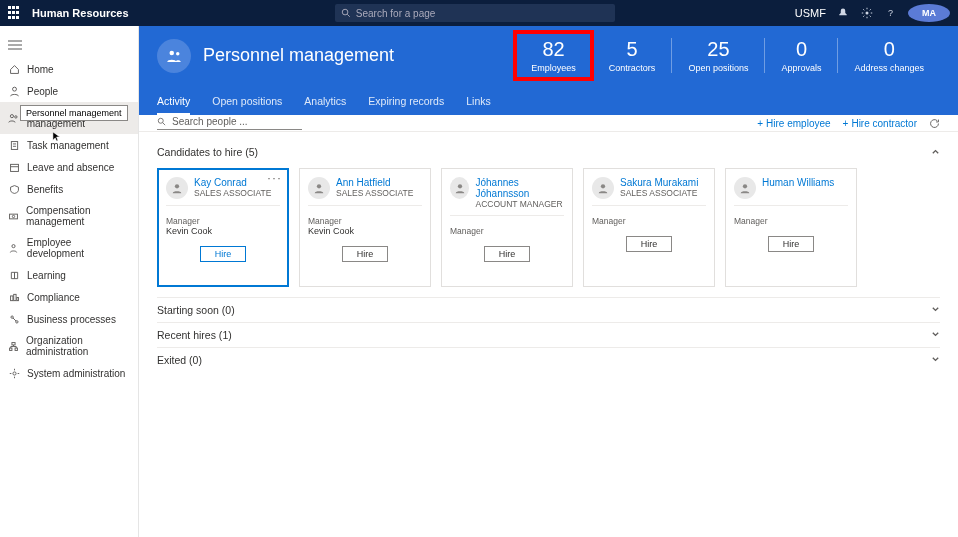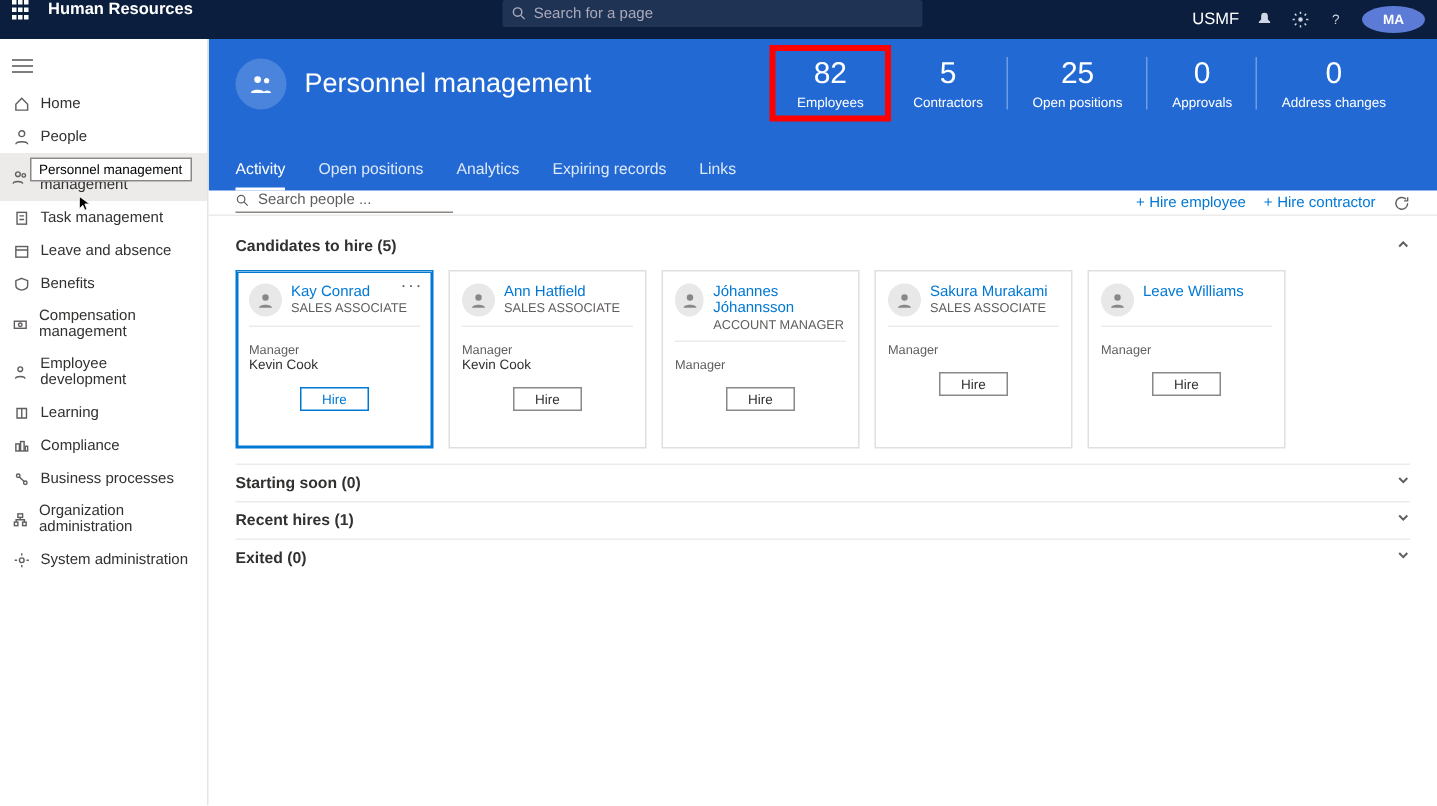--- a/index.html
+++ b/index.html
@@ -1,19 +1,19 @@
 <!DOCTYPE html>
 <html><head>
 <meta charset="utf-8">
 <style>
 * { margin: 0; padding: 0; box-sizing: border-box; font-family: "Segoe UI", -apple-system, sans-serif; }
 body { width: 958px; height: 537px; overflow: hidden; background: #fff; }
 
 
-.topbar { height: 26px; background: #0b1e3d; color: #fff; display: flex; padding: 0 8px; font-size: 11px; }
+.topbar { height: 26px; background: #0b1e3d; color: #fff; display: flex; align-items: center; padding: 0 8px; font-size: 11px; }
 .topbar .waffle { width: 14px; height: 14px; margin-right: 10px; display: flex; flex-wrap: wrap; gap: 1px; }
 .topbar .waffle span { width: 3px; height: 3px; background: #fff; }
 .topbar .title { font-weight: 600; }
 .topbar .spacer { flex: 1; }
 .topbar .search { width: 280px; height: 18px; background: #1f3355; border-radius: 2px; display: flex; align-items: center; padding: 0 6px; color: #aab; font-size: 10px; margin-right: 180px; }
 .topbar .search svg { width: 10px; height: 10px; margin-right: 5px; fill: #aab; }
 .topbar .right { display: flex; align-items: center; gap: 10px; }
 .topbar .right .glyph { width: 14px; height: 14px; display: inline-flex; align-items: center; justify-content: center; }
 .topbar .right svg { width: 12px; height: 12px; fill: #cfd6e4; }
 .topbar .avatar { width: 42px; height: 18px; border-radius: 50%; background: #5b7bd6; display: flex; align-items: center; justify-content: center; font-size: 9px; font-weight: 600; }
@@ -38,33 +38,33 @@
 .hero-icon { width: 34px; height: 34px; border-radius: 50%; background: #4b84dd; display: flex; align-items: center; justify-content: center; margin-right: 12px; }
 .hero-icon svg { width: 18px; height: 18px; fill: #fff; }
 .hero h1 { font-size: 18px; font-weight: 400; flex: 1; }
 .stats { display: flex; align-items: center; }
 .stat { text-align: center; padding: 0 16px; border-left: 1px solid rgba(255,255,255,0.35); }
 .stat:first-child { border-left: none; }
 .stat .num { font-size: 20px; font-weight: 300; }
 .stat .lbl { font-size: 9px; margin-top: 2px; }
 .stat.highlight { position: relative; }
 .stat.highlight::after { content: ""; position: absolute; border: 4px solid #ff0000; top: -8px; left: -2px; right: -2px; bottom: -8px; pointer-events: none; }
-.tabs { display: flex; gap: 22px; margin-top: 34px; font-size: 10.5px; }
+.tabs { display: flex; gap: 22px; margin-top: 22px; font-size: 10.5px; }
 .tab { padding-bottom: 6px; cursor: pointer; color: rgba(255,255,255,0.85); }
 .tab.active { border-bottom: 2px solid #fff; color: #fff; }
 
 .toolbar { display: flex; align-items: center; padding: 1px 18px; border-bottom: 1px solid #edebe9; }
 .toolbar .search-people { display: flex; align-items: center; border-bottom: 1px solid #8a8886; width: 145px; font-size: 10px; color: #605e5c; padding-bottom: 2px; }
 .toolbar .search-people svg { width: 10px; height: 10px; margin-right: 5px; fill: #605e5c; }
 .toolbar .spacer { flex: 1; }
 .toolbar .action { color: #0078d4; font-size: 10px; margin-left: 12px; cursor: pointer; display: flex; align-items: center; gap: 3px; }
 .toolbar .refresh svg { width: 11px; height: 11px; stroke: #605e5c; fill: none; }
 
 .section { padding: 8px 18px; }
-.sec-head { font-size: 10.5px; color: #323130; padding: 6px 0; cursor: pointer; display: flex; align-items: flex-start; border-top: 1px solid #edebe9; font-weight: bold; }
+.sec-head { font-size: 10.5px; color: #323130; padding: 6px 0; cursor: pointer; display: flex; align-items: flex-start; border-top: 1px solid #edebe9; }
 .sec-head:first-of-type { border-top: none; }
 .sec-head .chev { margin-left: auto; }
 .sec-head .chev svg { width: 9px; height: 9px; stroke: #605e5c; fill: none; stroke-width: 1.5; }
 
 .cards { display: flex; gap: 10px; padding: 4px 0 10px 0; }
 .card { width: 132px; border: 1px solid #e1dfdd; padding: 8px; font-size: 9px; display: flex; flex-direction: column; position: relative; }
 .card.sel { border-color: #0078d4; box-shadow: inset 0 0 0 1px #0078d4; }
 .card .top { display: flex; gap: 6px; border-bottom: 1px solid #edebe9; padding-bottom: 6px; }
 .card .av { width: 22px; height: 22px; border-radius: 50%; background: #e8e8e8; display: flex; align-items: center; justify-content: center; }
 .card .av svg { width: 12px; height: 12px; fill: #8a8886; }
@@ -406,21 +406,21 @@
           </div>
           <div class="card">
             <div class="top">
               <div class="av">
                 <svg viewBox="0 0 14 14">
                   <circle cx="7" cy="5" r="2.5" fill="#8a8886"></circle>
                   <path d="M2 13c0-3 10-3 10 0" fill="#8a8886"></path>
                 </svg>
               </div>
               <div>
-                <div class="nm">Leave Williams</div>
+                <div class="nm">Human Williams</div>
                 <div class="rl"></div>
               </div>
             </div>
             <div class="mgr-l">Manager</div>
             <div class="mgr-v"></div>
             <button class="hire">Hire</button>
           </div>
         </div>
 
       <div class="sec-head">

